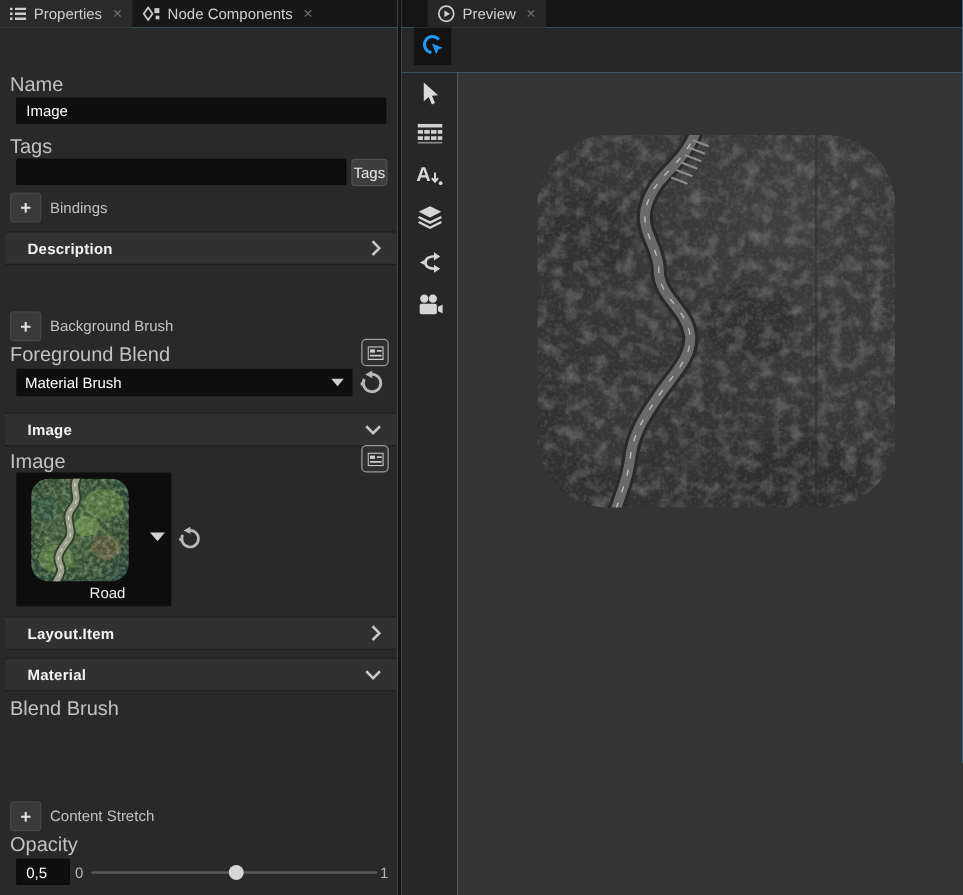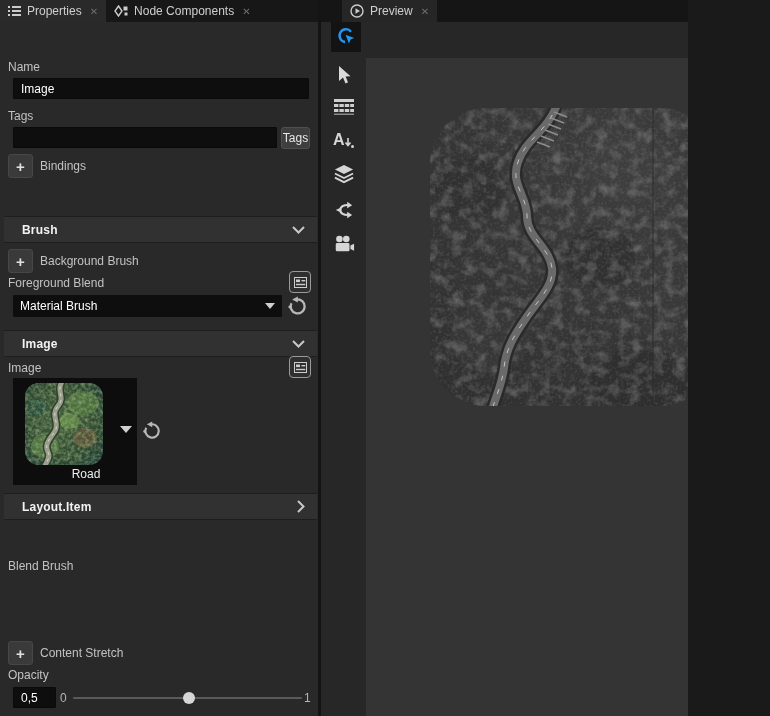--- a/index.html
+++ b/index.html
@@ -1,38 +1,38 @@
 <!DOCTYPE html>
 <html><head>
 <meta charset="utf-8">
 <style>
   * { margin:0; padding:0; box-sizing:border-box; }
   html,body { background:#1a1a1a; }
   .app {
-    position:relative; width:688px; height:716px; overflow:hidden;
+    position:relative; width:770px; height:716px; overflow:hidden;
     background:#7dd3fc; font-family:"Liberation Sans", sans-serif;
     font-size:12px; color:#c8c8c8; -webkit-font-smoothing:antialiased;
   }
   
   .tabbar { position:absolute; top:0; height:22px; background:#171717; display:flex; align-items:stretch; }
   .tabbar.left { left:0; width:318px; }
   .tabbar.right { left:321px; width:449px; background:#151515; }
   .tab { display:flex; align-items:center; gap:6px; padding:0 8px; color:#cfcfcf; font-size:12px; cursor:default; }
   .tab.active-left { background:#2a2a2a; }
   .tab.active-right { background:#262626; margin-left:21px; }
   .tab .close { color:#6f6f6f; font-size:10px; margin-left:2px; }
   .divider { position:absolute; left:318px; top:0; width:3px; height:716px; background:#141414; }
 
   
   .panel-left { position:absolute; left:0; top:22px; width:318px; height:694px; background:#292929; }
   .sec-header { position:absolute; left:4px; width:313px; height:27px; background:#313131;
     border-top:1px solid #1e1e1e; border-bottom:1px solid #1e1e1e;
     display:flex; align-items:center; justify-content:space-between; padding:0 12px 0 18px; }
   .sec-header b { color:#f2f2f2; font-size:12px; letter-spacing:.2px; }
-  .plabel { position:absolute; left:8px; color:#c2c2c2; font-size:12px; }
+  .plabel { position:absolute; left:8px; color:#c2c2c2; font-size:16px; }
   .tinput { position:absolute; background:#0e0e0e; border:1px solid #0a0a0a; color:#ffffff;
     font-family:"Liberation Sans", sans-serif; font-size:12px; padding:0 7px; height:21px; border-radius:1px; outline:none; }
   .dropdown { position:absolute; background:#0e0e0e; height:22px; border-radius:1px;
     display:flex; align-items:center; padding:0 7px; color:#ffffff; }
   .caret { width:0; height:0; border-left:5px solid transparent; border-right:5px solid transparent;
     border-top:6px solid #cfcfcf; margin-left:auto; }
   .btn { background:#3e3e3e; border:1px solid #4f4f4f; color:#e6e6e6; border-radius:3px;
     font-family:"Liberation Sans", sans-serif; font-size:12px; }
   .plusbtn { position:absolute; width:25px; height:24px; background:#3a3a3a; border:1px solid #474747;
     border-radius:3px; color:#e0e0e0; font-size:15px; font-weight:bold; display:flex; align-items:center; justify-content:center; }
@@ -90,27 +90,27 @@
     <div class="plabel" style="top:38px">Name</div>
     <input class="tinput" style="left: 13px; top: 56px; width: 296px;" value="Image">
     <div class="plabel" style="top:87px">Tags</div>
     <input class="tinput" style="left: 13px; top: 105px; width: 264px;" value="">
     <button class="btn" style="position:absolute; left:281px; top:105px; width:29px; height:22px;">Tags</button>
     <div class="plusbtn" style="left:8px; top:132px;">
       <span>+</span>
       </div>
     <div class="plusrow-label" style="top:137px">Bindings</div>
 
-
-    <div class="sec-header" style="top:194px">
-      <b>Brush</b>
-      <svg width="13" height="8" viewBox="0 0 13 8">
-        <path d="M1 1 L6.5 6.5 L12 1" fill="none" stroke="#c8c8c8" stroke-width="2"></path>
+    <div class="sec-header" style="top:163px">
+      <b>Description</b>
+      <svg width="8" height="13" viewBox="0 0 8 13">
+        <path d="M1 1 L6.5 6.5 L1 12" fill="none" stroke="#c8c8c8" stroke-width="2"></path>
         </svg>
     </div>
+
     <div class="plusbtn" style="left:8px; top:227px;">
       <span>+</span>
       </div>
     <div class="plusrow-label" style="top:232px">Background Brush</div>
     <div class="plabel" style="top:254px">Foreground Blend</div>
     <div class="iconbtn" style="left:289px; top:249px;">
       <svg width="13" height="11" viewBox="0 0 13 11">
         <rect x="0.5" y="0.5" width="12" height="10" fill="none" stroke="#cccccc"></rect>
         <rect x="2" y="2.5" width="4" height="2.6" fill="#cccccc"></rect>
         <rect x="7.5" y="3" width="3.8" height="1.4" fill="#cccccc"></rect>
@@ -185,20 +185,26 @@
       <circle cx="4.4" cy="12.6" r="1.7" fill="#b8b8b8"></circle>
     </svg>
 
     <div class="sec-header" style="top:471px">
       <b>Layout.Item</b>
       <svg width="8" height="13" viewBox="0 0 8 13">
         <path d="M1 1 L6.5 6.5 L1 12" fill="none" stroke="#c8c8c8" stroke-width="2"></path>
         </svg>
     </div>
 
+    <div class="sec-header" style="top:504px">
+      <b>Material</b>
+      <svg width="13" height="8" viewBox="0 0 13 8">
+        <path d="M1 1 L6.5 6.5 L12 1" fill="none" stroke="#c8c8c8" stroke-width="2"></path>
+        </svg>
+    </div>
     <div class="plabel" style="top:537px">Blend Brush</div>
 
     <div class="plusbtn" style="left:8px; top:619px;">
       <span>+</span>
       </div>
     <div class="plusrow-label" style="top:624px">Content Stretch</div>
     <div class="plabel" style="top:646px">Opacity</div>
     <input class="tinput" style="left: 13px; top: 665px; width: 43px;" value="0,5">
     <div style="position:absolute; left:60px; top:669px; color:#b5b5b5;">0</div>
     <div class="slider-track" style="left:73px; top:675px; width:229px;">

